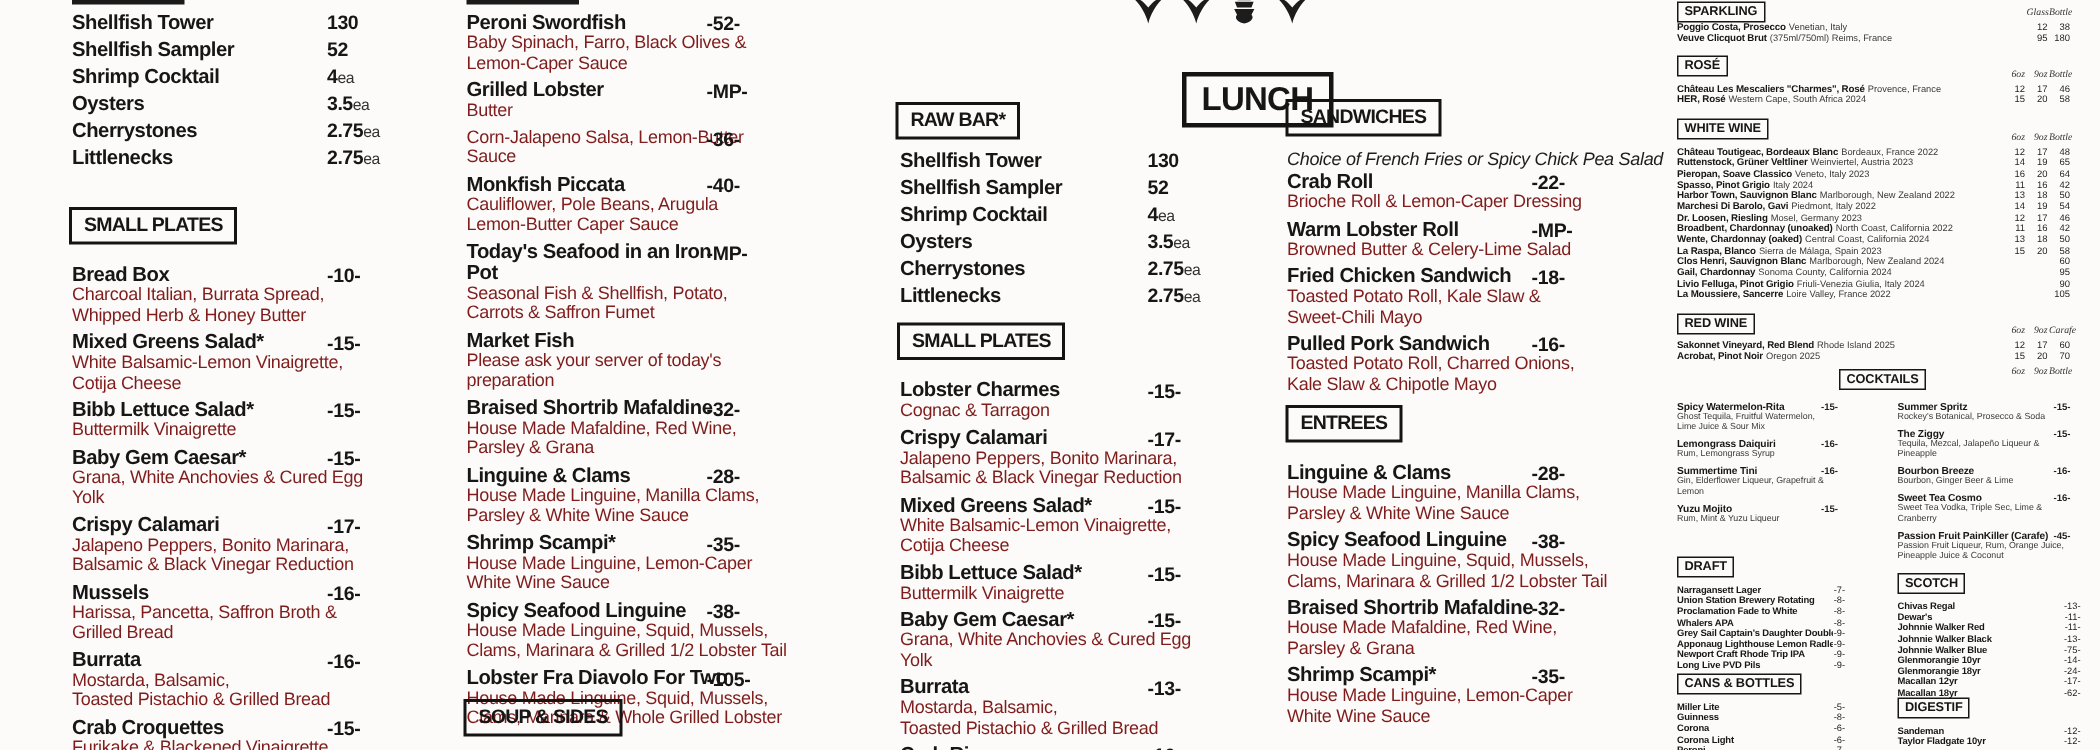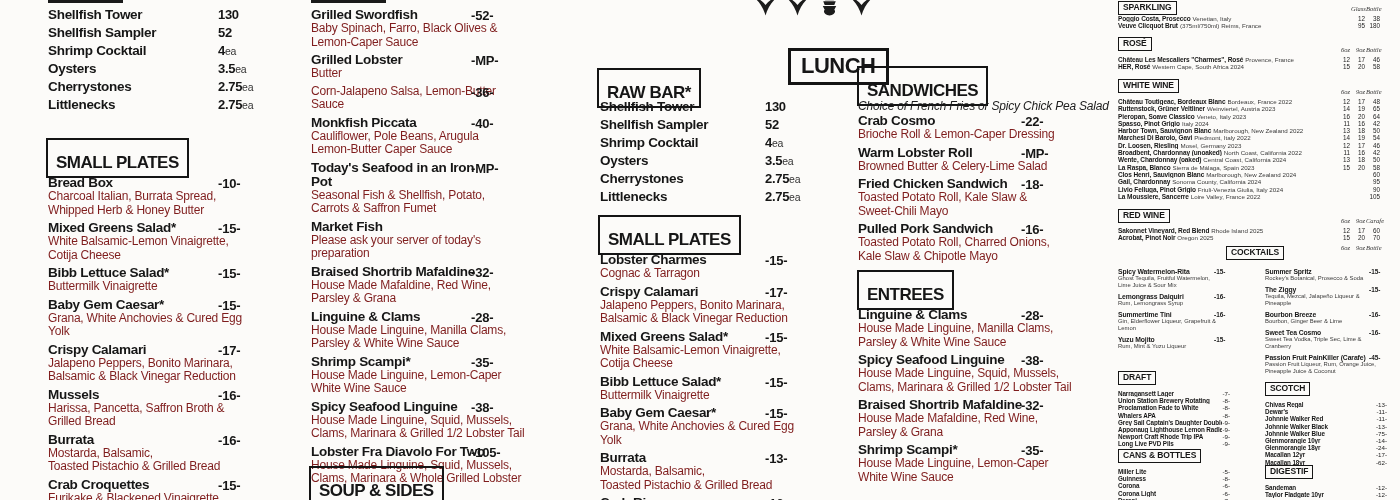--- a/index.html
+++ b/index.html
@@ -1,22 +1,22 @@
 <!DOCTYPE html>
 <html><head>
 <meta charset="utf-8">
 <style>
   html,body{margin:0;padding:0;}
   body{width:1400px;height:500px;overflow:hidden;background:#fbfaf7;
        font-family:"Liberation Sans",sans-serif;color:#161616;}
   .page{position:relative;width:1400px;height:500px;background:#fcfbf9;}
   .cutline{position:absolute;top:0;height:3px;width:75px;background:#1a1a1a;}
   
-  .box-h{position:absolute;border:2.5px solid #141414;padding:14px 8px 4px;
-         font-weight:bold;font-size:17px;letter-spacing:-0.5px;white-space:nowrap;
+  .box-h{position:absolute;border:2.5px solid #141414;padding:3px 8px 4px;
+         font-weight:bold;font-size:13px;letter-spacing:-0.5px;white-space:nowrap;
          background:transparent;line-height:1.05;}
   .box-h.lunch-h{font-size:22px;border-width:3px;padding:3px 10px 5px;margin-top:17px;}
   
   .rb-list{position:absolute;width:210px;}
   .rb{position:relative;height:18px;font-weight:bold;font-size:13.5px;letter-spacing:-0.3px;line-height:18px;}
   .rb-price{position:absolute;left:var(--po);top:0;font-weight:bold;font-size:13px;}
   .price-unit{font-size:10.5px;font-weight:normal;color:#333;}
   
   .mi-list{position:absolute;}
   .mi{position:relative;margin-bottom:4px;}
@@ -146,21 +146,21 @@
         <span class="mi-name">Crab Croquettes</span>
         <span class="mi-price">-15-</span>
         <div class="mi-desc">Furikake &amp; Blackened Vinaigrette</div>
       </div>
 
     </div>
 
   <div class="mi-list" style="left:311px;top:8px;width:218px;--po:160px">
 
       <div class="mi">
-        <span class="mi-name">Grilled Swordfish</span>
+        <span class="mi-name">Peroni Swordfish</span>
         <span class="mi-price">-52-</span>
         <div class="mi-desc">Baby Spinach, Farro, Black Olives &amp;
 Lemon-Caper Sauce</div>
       </div>
 
       <div class="mi">
         <span class="mi-name">Grilled Lobster</span>
         <span class="mi-price">-MP-</span>
         <div class="mi-desc">Butter</div>
       </div>
@@ -327,21 +327,21 @@
 
       </div>
     </div>
 
   <div class="box-h" style="left:857px;top:66px"><span>SANDWICHES</span></div>
   <div class="note" style="left:858px;top:99px">Choice of French Fries or Spicy Chick Pea Salad</div>
 
   <div class="mi-list" style="left:858px;top:114px;width:222px;--po:163px">
 
       <div class="mi">
-        <span class="mi-name">Crab Cosmo</span>
+        <span class="mi-name">Crab Roll</span>
         <span class="mi-price">-22-</span>
         <div class="mi-desc">Brioche Roll &amp; Lemon-Caper Dressing</div>
       </div>
 
       <div class="mi">
         <span class="mi-name">Warm Lobster Roll</span>
         <span class="mi-price">-MP-</span>
         <div class="mi-desc">Browned Butter &amp; Celery-Lime Salad</div>
       </div>
 

